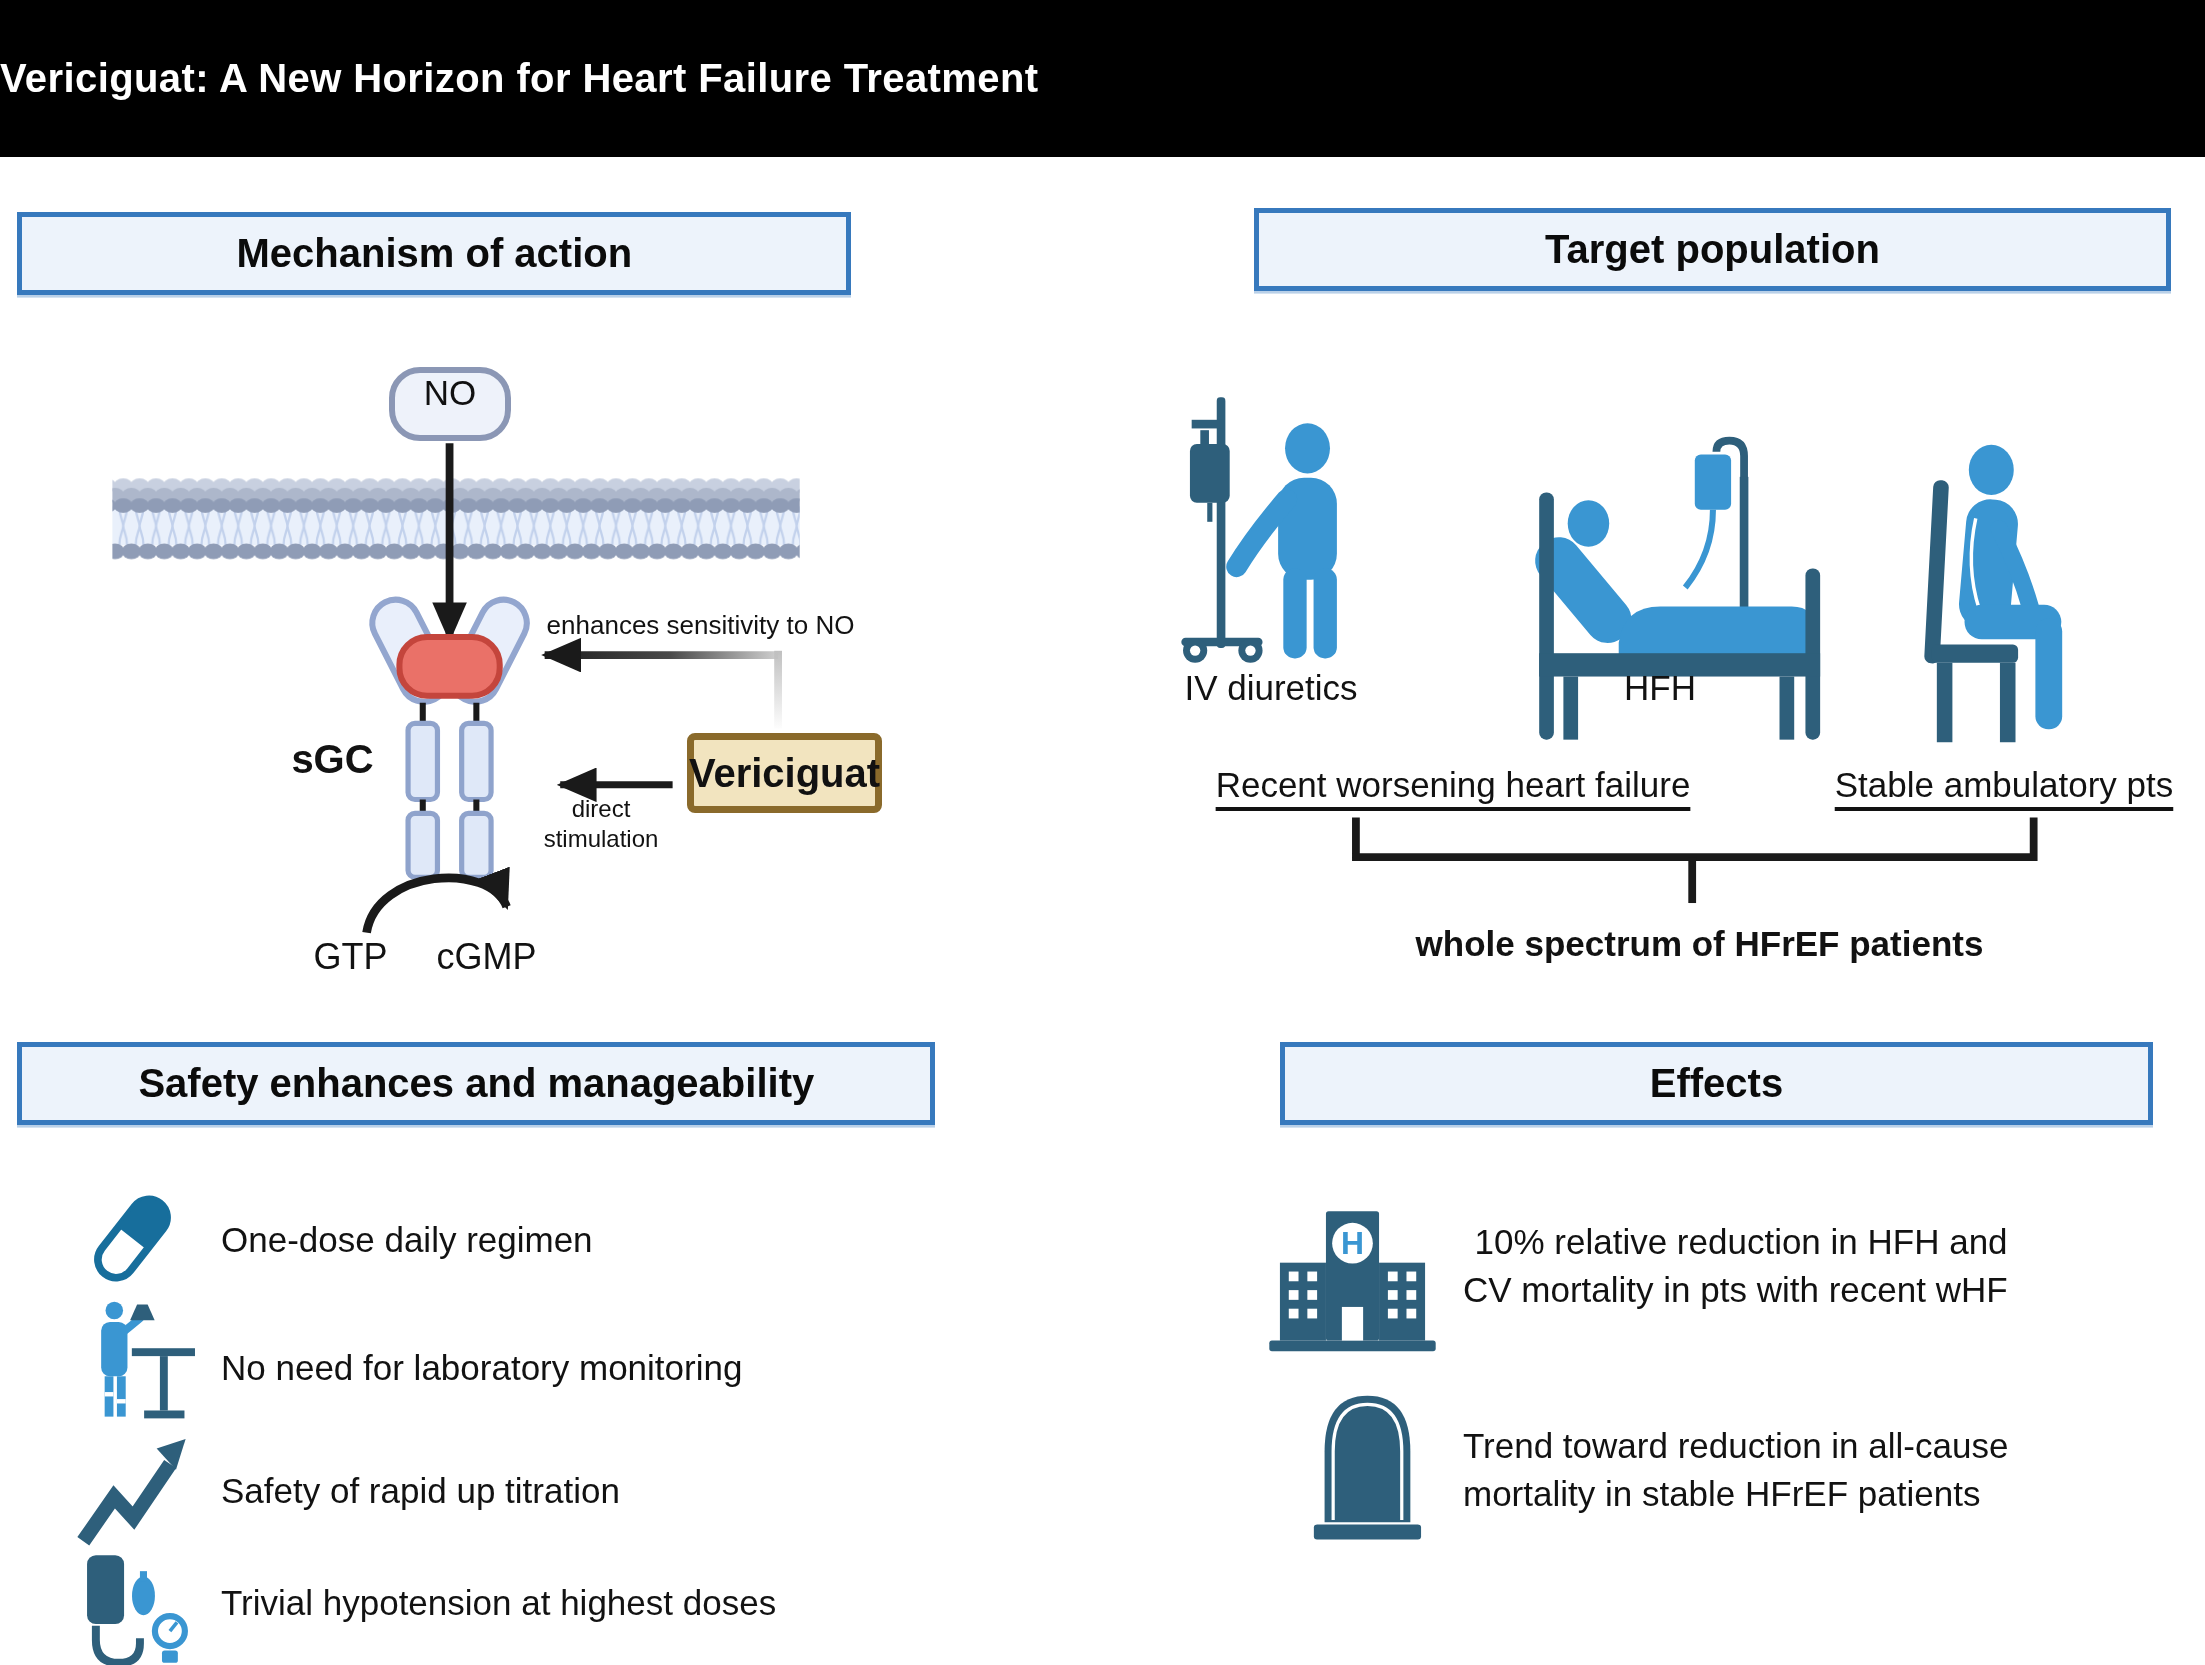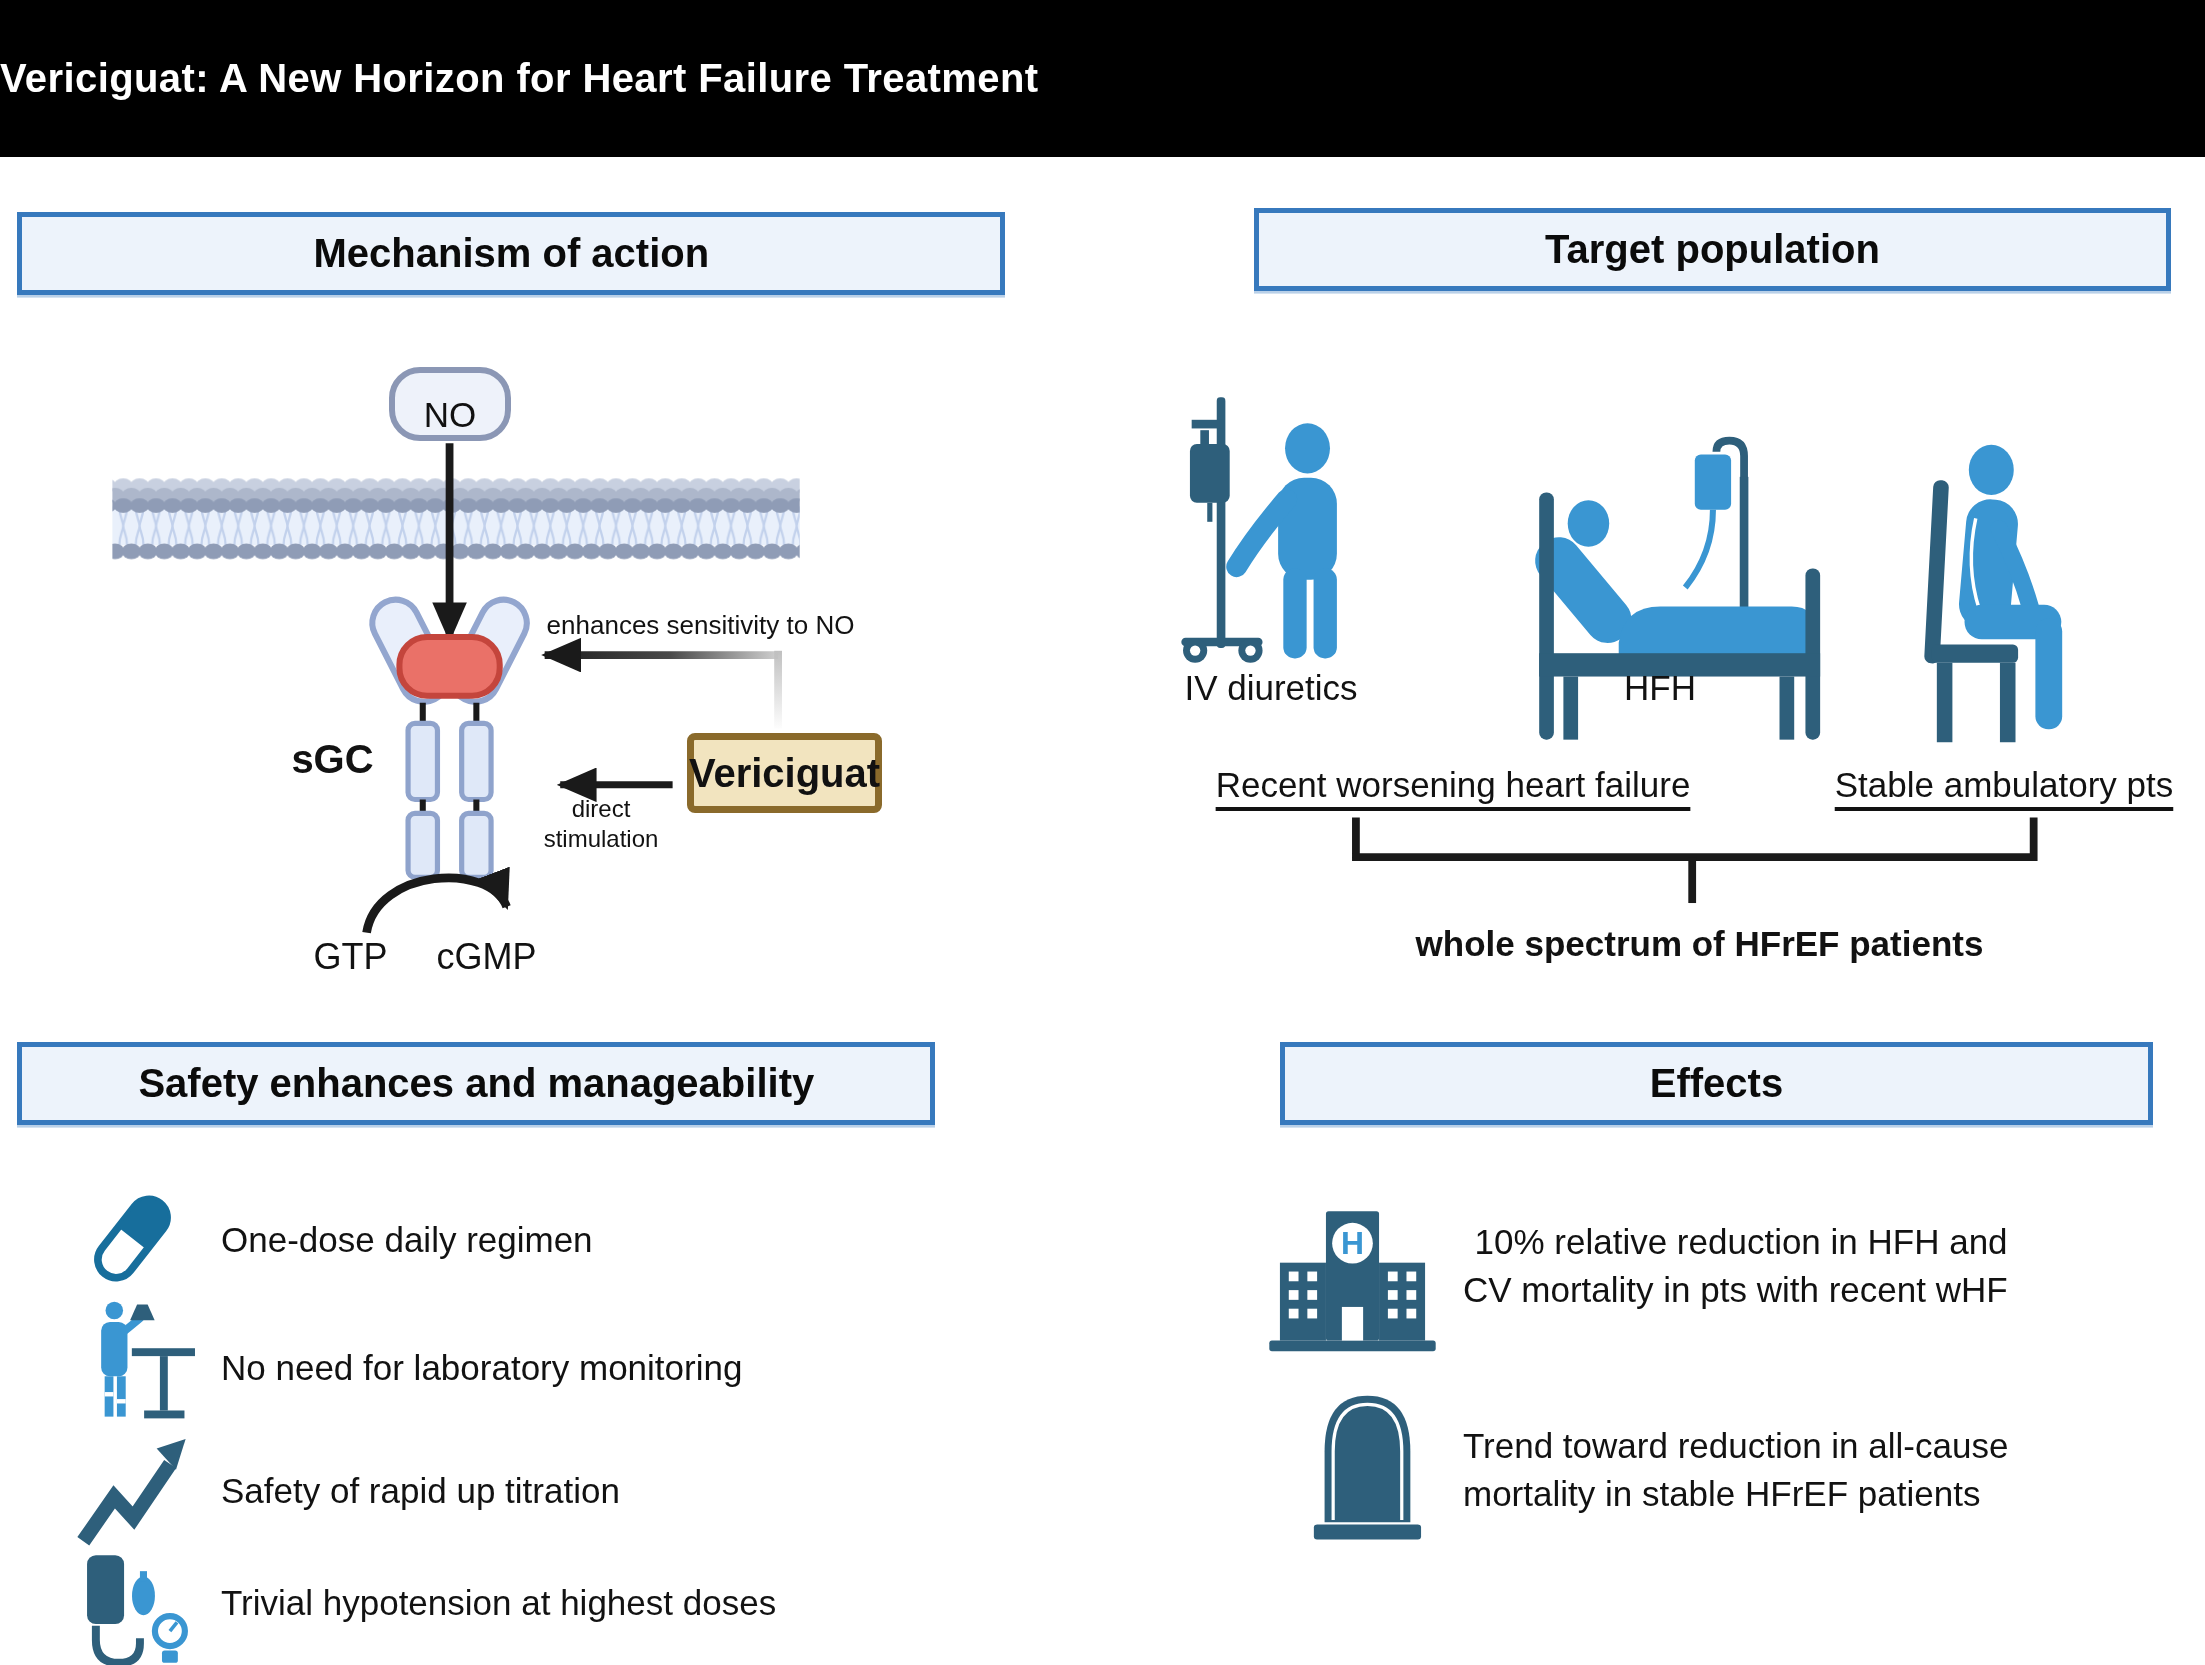--- a/index.html
+++ b/index.html
@@ -17,21 +17,21 @@
     box-sizing:border-box;display:flex;align-items:center;justify-content:center;
     font-size:40px;font-weight:700;color:#0b0b0b;
     box-shadow:0 2.6px 0 rgba(55,121,189,.35);
   }
   .label{position:absolute;color:#121212;}
   .center{text-align:center;}
   .pre{white-space:pre-line;}
   .no-box{
     position:absolute;left:389px;top:367px;width:122px;height:74px;box-sizing:border-box;
     background:#eef2fa;border:6px solid #8b97b5;border-radius:31px;
-    display:flex;align-items:flex-end;justify-content:center;font-size:35px;color:#111;
+    display:flex;align-items:flex-start;justify-content:center;font-size:35px;color:#111;
   }
   .drug-box{
     position:absolute;left:687px;top:733px;width:195px;height:80px;box-sizing:border-box;
     background:#f2e4bf;border:7px solid #8a6a2b;border-radius:8px;
     display:flex;align-items:center;justify-content:center;font-size:40px;font-weight:700;color:#111;
   }
   .underlined{
     text-decoration:underline;text-decoration-thickness:3.5px;text-underline-offset:10.4px;
   }
   svg{position:absolute;overflow:visible;}
@@ -40,21 +40,21 @@
 </head>
 <body>
 
 <div class="canvas">
 
   <header class="banner">
     <h1>Vericiguat: A New Horizon for Heart Failure Treatment</h1>
   </header>
 
   <section>
-    <div class="titlebox" style="left:17.3px;top:212px;width:988px;">
+    <div class="titlebox" style="left:17.3px;top:212px;width:834px;">
       <span>Mechanism of action</span>
     </div>
 
     <svg style="left:0;top:329px;" width="951" height="692" viewBox="0 380 1100 800">
       <defs>
         <marker id="ah" viewBox="0 0 46 40" markerWidth="46" markerHeight="40" refX="42" refY="20" orient="auto" markerUnits="userSpaceOnUse">
           <path d="M0,0 L46,20 L0,40 Z" fill="#1a1a1a"></path>
         </marker>
         <pattern id="mrow1" patternUnits="userSpaceOnUse" width="19" height="26" patternTransform="translate(0,548)">
           <ellipse cx="9.5" cy="13" rx="11" ry="8.5" fill="#c8d0e0"></ellipse>

